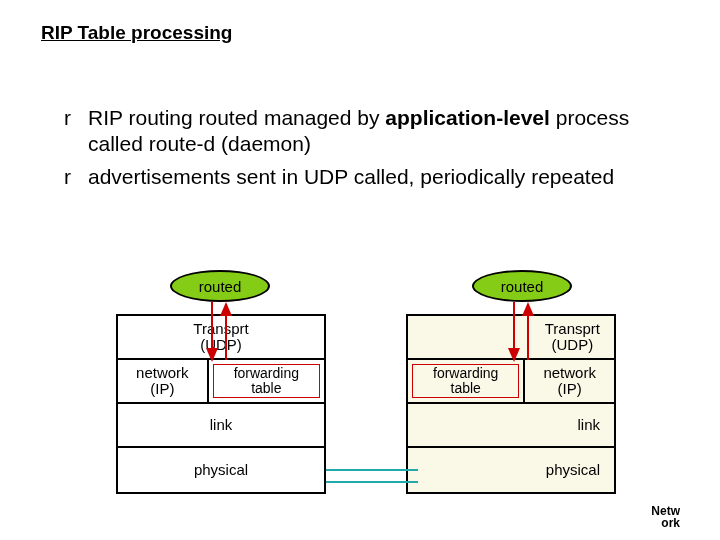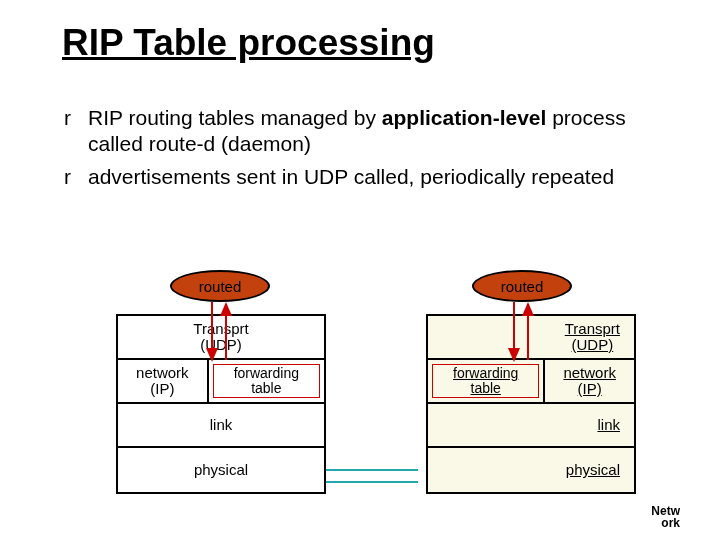--- a/index.html
+++ b/index.html
@@ -8,23 +8,23 @@
     padding: 0;
     width: 720px;
     height: 540px;
     font-family: "Comic Sans MS", cursive, sans-serif;
     background: #fff;
     position: relative;
     color: #000;
   }
   .title {
     position: absolute;
-    left: 62px;
+    left: 41px;
     top: 22px;
-    font-size: 37px;
+    font-size: 19px;
     font-weight: bold;
     text-decoration: underline;
   }
   .bullet-block {
     position: absolute;
     left: 64px;
     top: 105px;
     width: 580px;
     font-size: 21px;
     line-height: 1.25;
@@ -32,21 +32,21 @@
   .bullet-row { display: flex; margin-bottom: 6px; }
   .bullet-marker { width: 24px; flex-shrink: 0; }
   .bold { font-weight: bold; margin-top: 28px; }
   .stack {
     position: absolute;
     width: 210px;
     border: 2px solid #000;
     background: #fff;
   }
   .stack-left { left: 116px; top: 314px; }
-  .stack-right { left: 426px; top: 314px; text-decoration: underline; }
+  .stack-right { left: 406px; top: 314px; }
   .row {
     display: flex;
     border-bottom: 2px solid #000;
     height: 44px;
   }
   .row:last-child { border-bottom: none; }
   .cell {
     flex: 1;
     display: flex;
     align-items: center;
@@ -69,21 +69,21 @@
   .ellipse-label {
     position: absolute;
     width: 100px;
     height: 32px;
     border: 2px solid #000;
     border-radius: 50%;
     display: flex;
     align-items: center;
     justify-content: center;
     font-size: 15px;
-    background: #c2410c;
+    background: #84cc16;
   }
   .ellipse-left { left: 170px; top: 270px; }
   .ellipse-right { left: 472px; top: 270px; }
   svg.overlay {
     position: absolute;
     left: 0; top: 0;
     pointer-events: none;
   }
   .footer {
     position: absolute;
@@ -98,21 +98,21 @@
 </style>
 </head>
 <body>
 
 <div class="title">RIP Table processing</div>
 
 <div class="bullet-block">
   <div class="bullet-row">
     <div class="bullet-marker">r</div>
     <div>
-      <span>RIP routing tables managed by </span><span class="bold">application-level</span>
+      <span>RIP routing routed managed by </span><span class="bold">application-level</span>
       <span>process called route-d (daemon)</span>
     </div>
   </div>
   <div class="bullet-row">
     <div class="bullet-marker">r</div>
     <div><span>advertisements sent in UDP called, periodically repeated</span></div>
   </div>
 </div>
 
 <div class="ellipse-label ellipse-left">routed</div>

